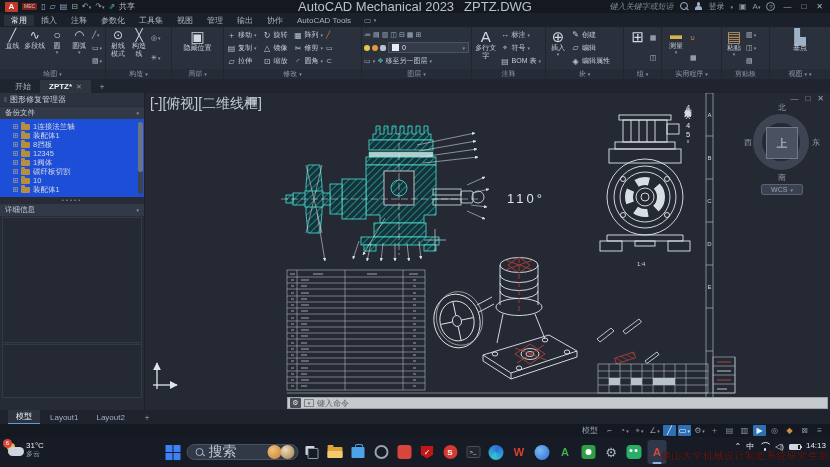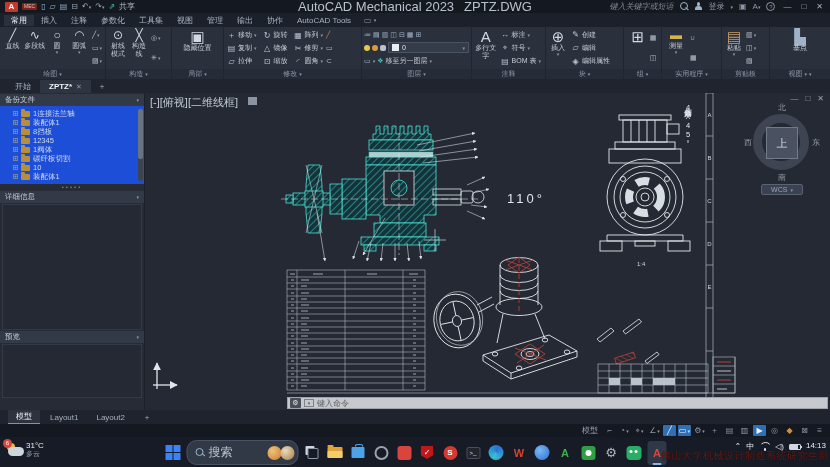--- a/index.html
+++ b/index.html
@@ -70,21 +70,21 @@
 .plus{width:5px;height:5px;border:1px solid #7c8594;color:#aab3c0;font-size:5px;line-height:3px;display:flex;align-items:center;justify-content:center;flex:none}
 .folder{width:9px;height:6px;background:#b58f3e;border-radius:1px;position:relative;flex:none}
 .folder::before{content:"";position:absolute;left:0;top:-2px;width:4px;height:2px;background:#b58f3e;border-radius:1px 1px 0 0}
 .vscroll{position:absolute;right:1px;top:3px;bottom:3px;width:5px;background:#3d4450;border-radius:2px}
 .vthumb{position:absolute;left:0;right:0;top:0;height:70%;background:#6a7382;border-radius:2px}
 .dots{height:6px;text-align:center;color:#7c8594;font-size:6px;letter-spacing:2px;line-height:6px}
 .palbox{background:#242933;border:1px solid #333a47;margin:1px 2px}
 
 #canvas{position:absolute;left:145px;top:0;right:0;height:317px;background:#242933;overflow:hidden}
 #draw{position:absolute;left:0;top:0}
-.vplabel{position:absolute;left:5px;top:2px;font-size:11px;color:#c3cad4}
+.vplabel{position:absolute;left:5px;top:2px;font-size:14px;color:#c3cad4}
 .winctl{position:absolute;right:6px;top:1px;display:flex;gap:7px;font-size:8px;color:#9aa3b0}
 #viewcube{position:absolute;right:10px;top:8px;width:76px;height:94px;font-size:8px;color:#8e97a6}
 .vcring{position:absolute;left:9px;top:13px;width:56px;height:56px;border-radius:50%;border:9px solid rgba(118,128,146,.32)}
 .vcsq{position:absolute;left:22px;top:26px;width:32px;height:32px;background:#4a5160;border:1px solid #717b8c;
   color:#d4dae3;font-size:11px;display:flex;align-items:center;justify-content:center}
 .vcn{position:absolute;left:0;right:0;top:1px;text-align:center}
 .vcs{position:absolute;left:0;right:0;top:71px;text-align:center}
 .vcw{position:absolute;left:0;top:36px}
 .vce{position:absolute;right:0;top:36px}
 .wcs{position:absolute;left:17px;top:83px;width:42px;height:11px;background:#3a4150;border:1px solid #596273;
@@ -114,22 +114,22 @@
   font-size:6px;display:flex;align-items:center;justify-content:center}
 .wtxt{display:flex;flex-direction:column;line-height:1.15}
 .wtemp{font-size:8px;color:#e8edf3}
 .wcond{font-size:7px;color:#9aa3b2}
 .tcenter{position:absolute;left:50%;top:3px;transform:translateX(-50%);display:flex;align-items:center;gap:4px}
 .ticon{width:19px;height:24px;display:flex;align-items:center;justify-content:center;border-radius:3px;position:relative;flex:none}
 .ticon.active{background:#2f3849}
 .ticon.active::after{content:"";position:absolute;bottom:0;left:5px;width:9px;height:2px;border-radius:1px;background:#86b7e8}
 .start{display:grid;grid-template-columns:7px 7px;grid-auto-rows:7px;gap:1px}
 .start i{background:#3b82f6}
-.tsearch{width:112px;height:25px;border-radius:10px;background:#313947;border:1px solid #4a5364;
-  display:flex;align-items:center;gap:4px;padding:0 3px 0 8px;font-size:12px;color:#b9c1cd;flex:none}
+.tsearch{width:112px;height:16px;border-radius:10px;background:#313947;border:1px solid #4a5364;
+  display:flex;align-items:center;gap:4px;padding:0 3px 0 8px;font-size:14px;color:#b9c1cd;flex:none}
 .sc1{width:14px;height:14px;border-radius:50%;background:radial-gradient(circle at 35% 35%,#f0c27a,#c97c2e);margin-left:auto;flex:none}
 .sc2{width:14px;height:14px;border-radius:50%;background:radial-gradient(circle at 35% 35%,#e8dcc1,#a8793f);margin-left:-5px;flex:none}
 .tview{position:relative;width:13px;height:13px}
 .tview::before{content:"";position:absolute;left:0;top:0;width:9px;height:9px;background:#cfd6df;border-radius:1px}
 .tview::after{content:"";position:absolute;right:0;bottom:0;width:9px;height:9px;border:1.5px solid #8d97a8;border-radius:1px;background:#161b26}
 .tfolder{position:relative;width:15px;height:11px;background:#e0a33a;border-radius:1px}
 .tfolder::before{content:"";position:absolute;left:0;top:-2px;width:6px;height:2px;background:#e0a33a;border-radius:1px 1px 0 0}
 .tfolder::after{content:"";position:absolute;left:0;bottom:0;width:15px;height:7px;background:#f2cb6d;border-radius:1px}
 .tstore{width:13px;height:11px;background:#4da3e8;border-radius:1px;position:relative}
 .tstore::before{content:"";position:absolute;left:3px;top:-3px;width:7px;height:4px;border:1.2px solid #4da3e8;border-bottom:none;border-radius:3px 3px 0 0}
@@ -500,20 +500,24 @@
     <div class="ftab active">
       <span>ZPTZ*</span>
       <span class="x">✕</span>
     </div>
     <div class="ftab-add">＋</div>
   </div>
 
   <div id="main">
 
     <div id="palette">
+      <div class="palhead">
+        <span class="grip">‖</span>
+        <span>图形修复管理器</span>
+      </div>
       <div class="sechead">
         <span>备份文件</span>
           <span class="dv">▾</span>
       </div>
       <div class="tree">
         <div class="trow">
             <span class="plus">+</span>
             <span class="folder"></span>
             <span>1连接法兰轴</span>
           </div>
@@ -555,24 +559,20 @@
         <div class="vscroll">
             <div class="vthumb"></div>
           </div>
       </div>
       <div class="dots">•••••</div>
       <div class="sechead">
         <span>详细信息</span>
           <span class="dv">▾</span>
       </div>
       <div class="palbox" style="height:126px"></div>
-      <div class="sechead">
-        <span>预览</span>
-          <span class="dv">▾</span>
-      </div>
       <div class="palbox" style="height:54px"></div>
     </div>
 
     <div id="canvas">
       <svg id="draw" width="685" height="304" viewBox="0 0 685 304">
         <defs>
           <pattern id="hz" width="5" height="5" patternUnits="userSpaceOnUse" patternTransform="rotate(45)">
             <rect width="5" height="5" fill="#15333a"></rect>
             <line x1="0" y1="0" x2="0" y2="5" stroke="#35c9bf" stroke-width="1.1"></line>
           </pattern>

